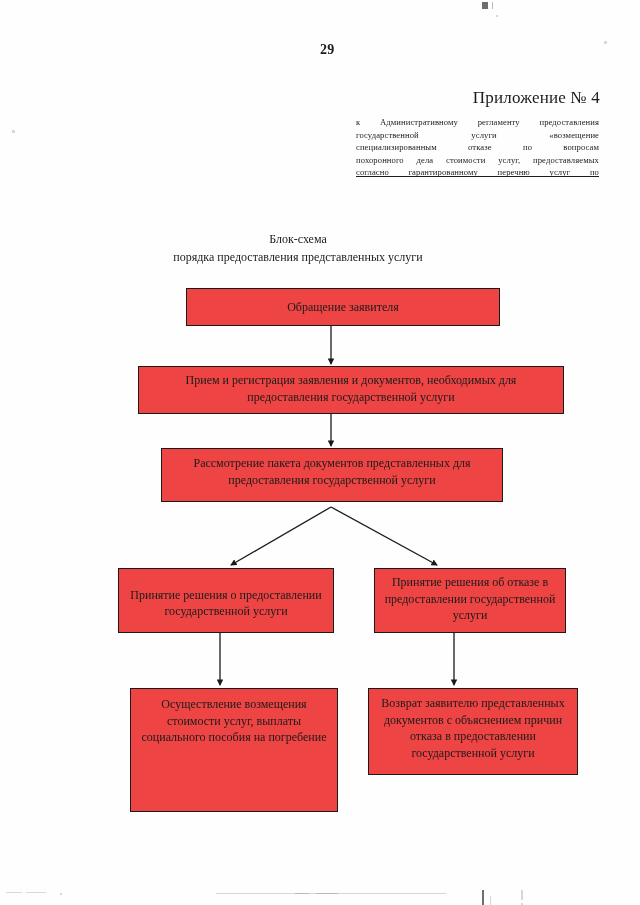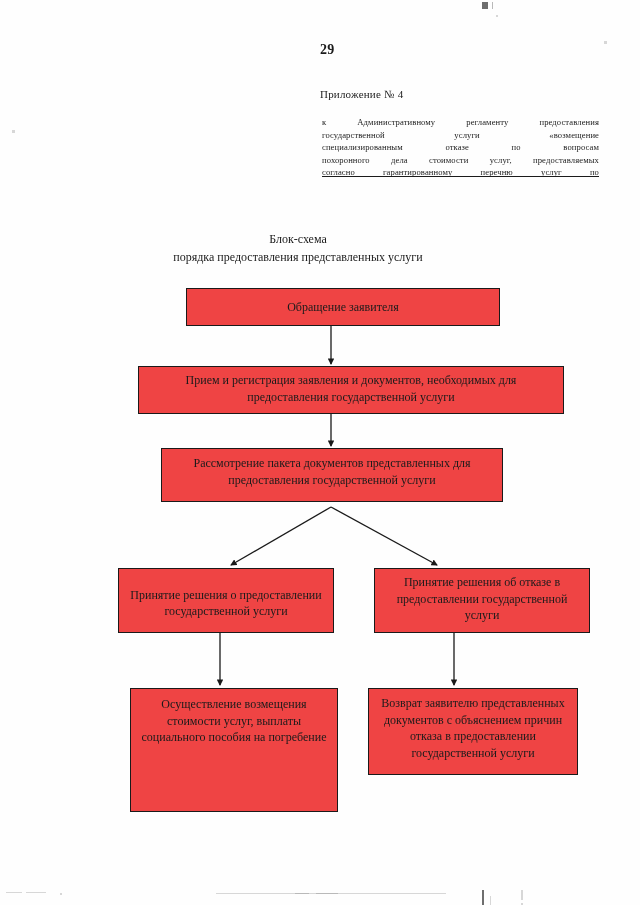--- a/index.html
+++ b/index.html
@@ -29,38 +29,40 @@
     top: 42px;
     font-size: 14px;
     font-weight: bold;
     letter-spacing: .3px;
   }
   .appendix-label {
     position: absolute;
     left: 320px;
     top: 88px;
     width: 280px;
-    font-size: 11px;
+    text-align: right;
+    font-size: 17px;
     letter-spacing: .2px;
   }
   .ref-paragraph {
     position: absolute;
     left: 322px;
     top: 116px;
     width: 277px;
     font-size: 8.6px;
     line-height: 12.6px;
     text-align: justify;
     text-align-last: justify;
     letter-spacing: .1px;
   }
   .ref-paragraph span {
     display: block;
     text-align: justify;
     text-align-last: justify;
+    margin-left: 34px;
   }
   .ref-paragraph span.underlined {
     text-decoration: underline;
     text-underline-offset: 1px;
   }
 
   
   .chart-title {
     position: absolute;
     left: 0;
@@ -95,21 +97,21 @@
     width: 100%;
     padding: 0 6px;
     box-sizing: border-box;
   }
 
   
   #node-request       { left:186px; top:288px;  width:314px; height:38px;  align-items:center; }
   #node-intake        { left:138px; top:366px;  width:426px; height:48px;  align-items:flex-start; padding-top:5px; }
   #node-review        { left:161px; top:448px;  width:342px; height:54px;  align-items:flex-start; padding-top:6px; }
   #node-approve       { left:118px; top:568px;  width:216px; height:65px;  align-items:center; padding-top:5px; }
-  #node-refuse        { left:374px; top:568px;  width:216px; height:65px;  align-items:flex-start; padding-top:5px;text-align:center; }
+  #node-refuse        { left:374px; top:568px;  width:192px; height:65px;  align-items:flex-start; padding-top:5px;text-align:center; }
   #node-payout        { left:130px; top:688px;  width:208px; height:124px; align-items:flex-start; padding-top:7px; }
   #node-return-docs   { left:368px; top:688px;  width:210px; height:87px;  align-items:flex-start; padding-top:6px; }
 
   
   .connectors {
     position: absolute;
     left: 0;
     top: 0;
     width: 640px;
     height: 905px;

